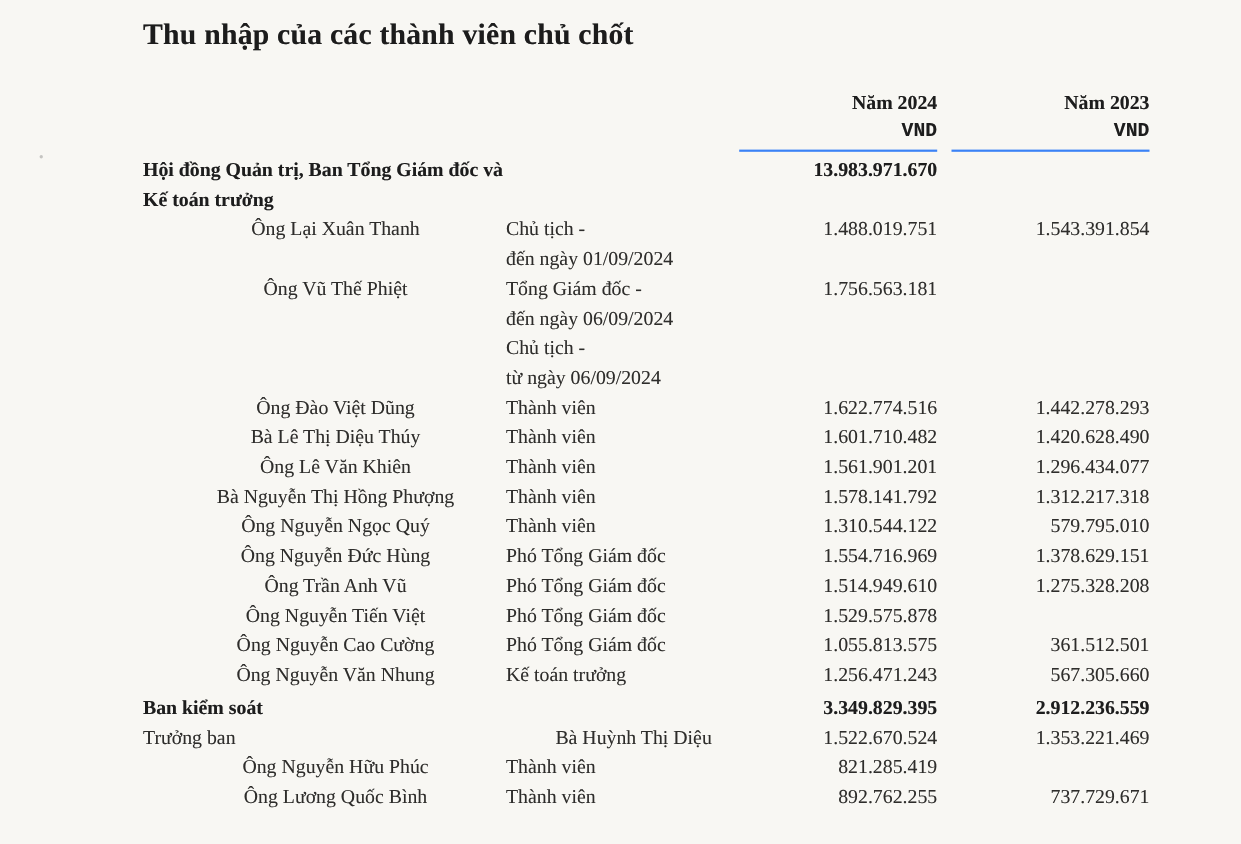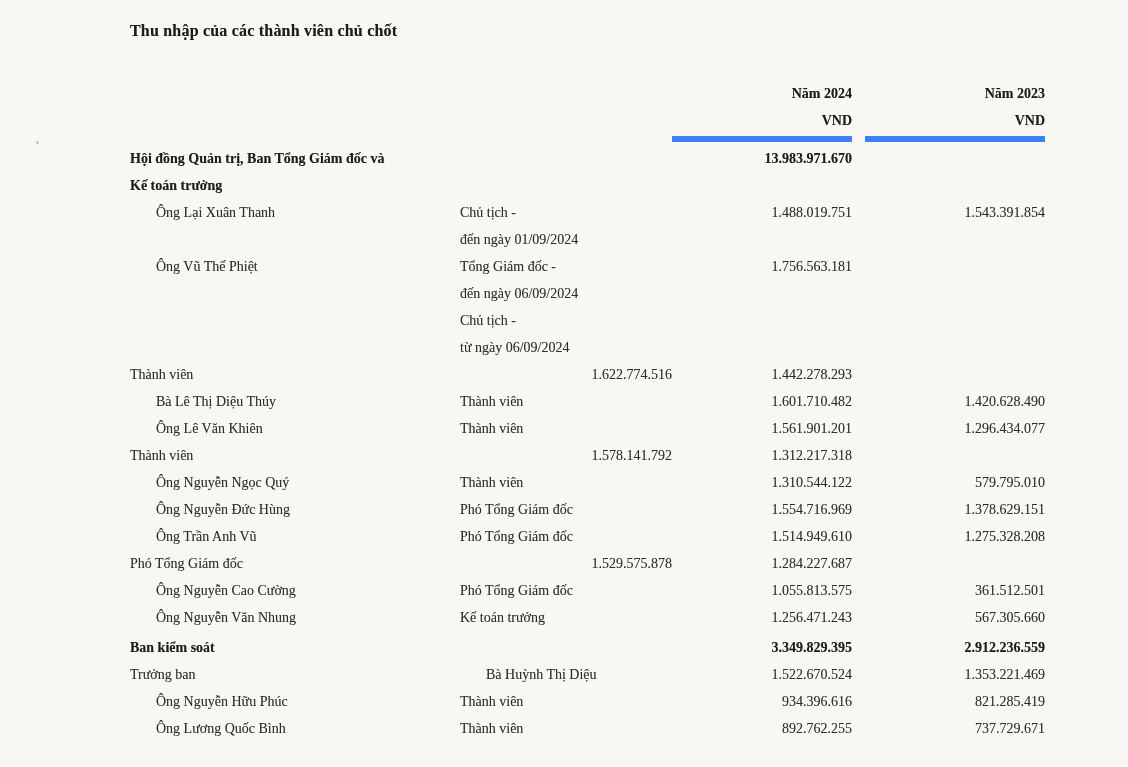--- a/index.html
+++ b/index.html
@@ -13,31 +13,31 @@
     font-family: "Liberation Serif", "DejaVu Serif", serif;
     color: #2e2d2b;
     overflow: hidden;
     position: relative;
   }
   .page {
     padding: 16px 0 0 130px;
     width: 915px;
   }
   .title {
-    font-size: 16px;
+    font-size: 27px;
     font-weight: bold;
     color: #1c1c1c;
     letter-spacing: 0.2px;
     line-height: 30px;
     text-shadow: 0 0 0.6px rgba(20,20,20,0.45);
     white-space: nowrap;
   }
   .table {
     margin-top: 34px;
-    font-size: 14px;
+    font-size: 18px;
     line-height: 27px;
   }
   .row, .header-row {
     display: grid;
     grid-template-columns: 330px 212px 180px 193px;
     align-items: start;
   }
   .cell { box-sizing: border-box; }
   .num {
     text-align: right;
@@ -45,27 +45,28 @@
   }
   .line { white-space: nowrap; }
   
   .header-row {
     font-weight: bold;
     color: #1d1d1d;
     text-shadow: 0 0 0.6px rgba(20,20,20,0.4);
   }
   .head-inner { width: 180px; margin-left: auto; }
   .unit-line {
-    border-bottom: 6px solid #3b82f6;
+    border-bottom: 2px solid #3b82f6;
     padding-bottom: 2px;
+    font-family: Liberation Mono, monospace;
   }
   
   .rows { margin-top: 3px; }
   .row .name { padding-right: 6px; }
-  .row.member .name { padding-left: 26px; }
+  .row.member .name { padding-left: 26px; text-align: center; }
   .row.section {
     font-weight: bold;
     color: #1d1d1d;
     text-shadow: 0 0 0.6px rgba(20,20,20,0.4);
   }
   .row.section .name { grid-column: 1 / 3; }
   .row { text-shadow: 0 0 0.6px rgba(40,40,40,0.3); }
   .row.gap-before { margin-top: 3px; }
   .speck {
     position: absolute;
@@ -132,20 +133,23 @@
     <div class="cell position">
             <div class="line">Tổng Giám đốc -</div>
             <div class="line">đến ngày 06/09/2024</div>
             <div class="line">Chủ tịch -</div>
             <div class="line">từ ngày 06/09/2024</div>
           </div>
     <div class="cell num v2024">1.756.563.181</div>
   </div>
 
   <div class="row member">
+    <div class="cell name">
+            <div class="line">Ông Đào Việt Dũng</div>
+          </div>
     <div class="cell position">
             <div class="line">Thành viên</div>
           </div>
     <div class="cell num v2024">1.622.774.516</div>
     <div class="cell num v2023">1.442.278.293</div>
   </div>
 
   <div class="row member">
     <div class="cell name">
             <div class="line">Bà Lê Thị Diệu Thúy</div>
@@ -162,20 +166,23 @@
             <div class="line">Ông Lê Văn Khiên</div>
           </div>
     <div class="cell position">
             <div class="line">Thành viên</div>
           </div>
     <div class="cell num v2024">1.561.901.201</div>
     <div class="cell num v2023">1.296.434.077</div>
   </div>
 
   <div class="row member">
+    <div class="cell name">
+            <div class="line">Bà Nguyễn Thị Hồng Phượng</div>
+          </div>
     <div class="cell position">
             <div class="line">Thành viên</div>
           </div>
     <div class="cell num v2024">1.578.141.792</div>
     <div class="cell num v2023">1.312.217.318</div>
   </div>
 
   <div class="row member">
     <div class="cell name">
             <div class="line">Ông Nguyễn Ngọc Quý</div>
@@ -203,25 +210,27 @@
             <div class="line">Ông Trần Anh Vũ</div>
           </div>
     <div class="cell position">
             <div class="line">Phó Tổng Giám đốc</div>
           </div>
     <div class="cell num v2024">1.514.949.610</div>
     <div class="cell num v2023">1.275.328.208</div>
   </div>
 
   <div class="row member">
+    <div class="cell name">
+            <div class="line">Ông Nguyễn Tiến Việt</div>
+          </div>
     <div class="cell position">
             <div class="line">Phó Tổng Giám đốc</div>
           </div>
     <div class="cell num v2024">1.529.575.878</div>
-    <div class="cell num v2023">1.284.227.687</div>
   </div>
 
   <div class="row member">
     <div class="cell name">
             <div class="line">Ông Nguyễn Cao Cường</div>
           </div>
     <div class="cell position">
             <div class="line">Phó Tổng Giám đốc</div>
           </div>
     <div class="cell num v2024">1.055.813.575</div>
@@ -259,21 +268,20 @@
     <div class="cell num v2023">1.353.221.469</div>
   </div>
 
   <div class="row member">
     <div class="cell name">
             <div class="line">Ông Nguyễn Hữu Phúc</div>
           </div>
     <div class="cell position">
             <div class="line">Thành viên</div>
           </div>
-    <div class="cell num v2024">934.396.616</div>
     <div class="cell num v2023">821.285.419</div>
   </div>
 
   <div class="row member">
     <div class="cell name">
             <div class="line">Ông Lương Quốc Bình</div>
           </div>
     <div class="cell position">
             <div class="line">Thành viên</div>
           </div>

